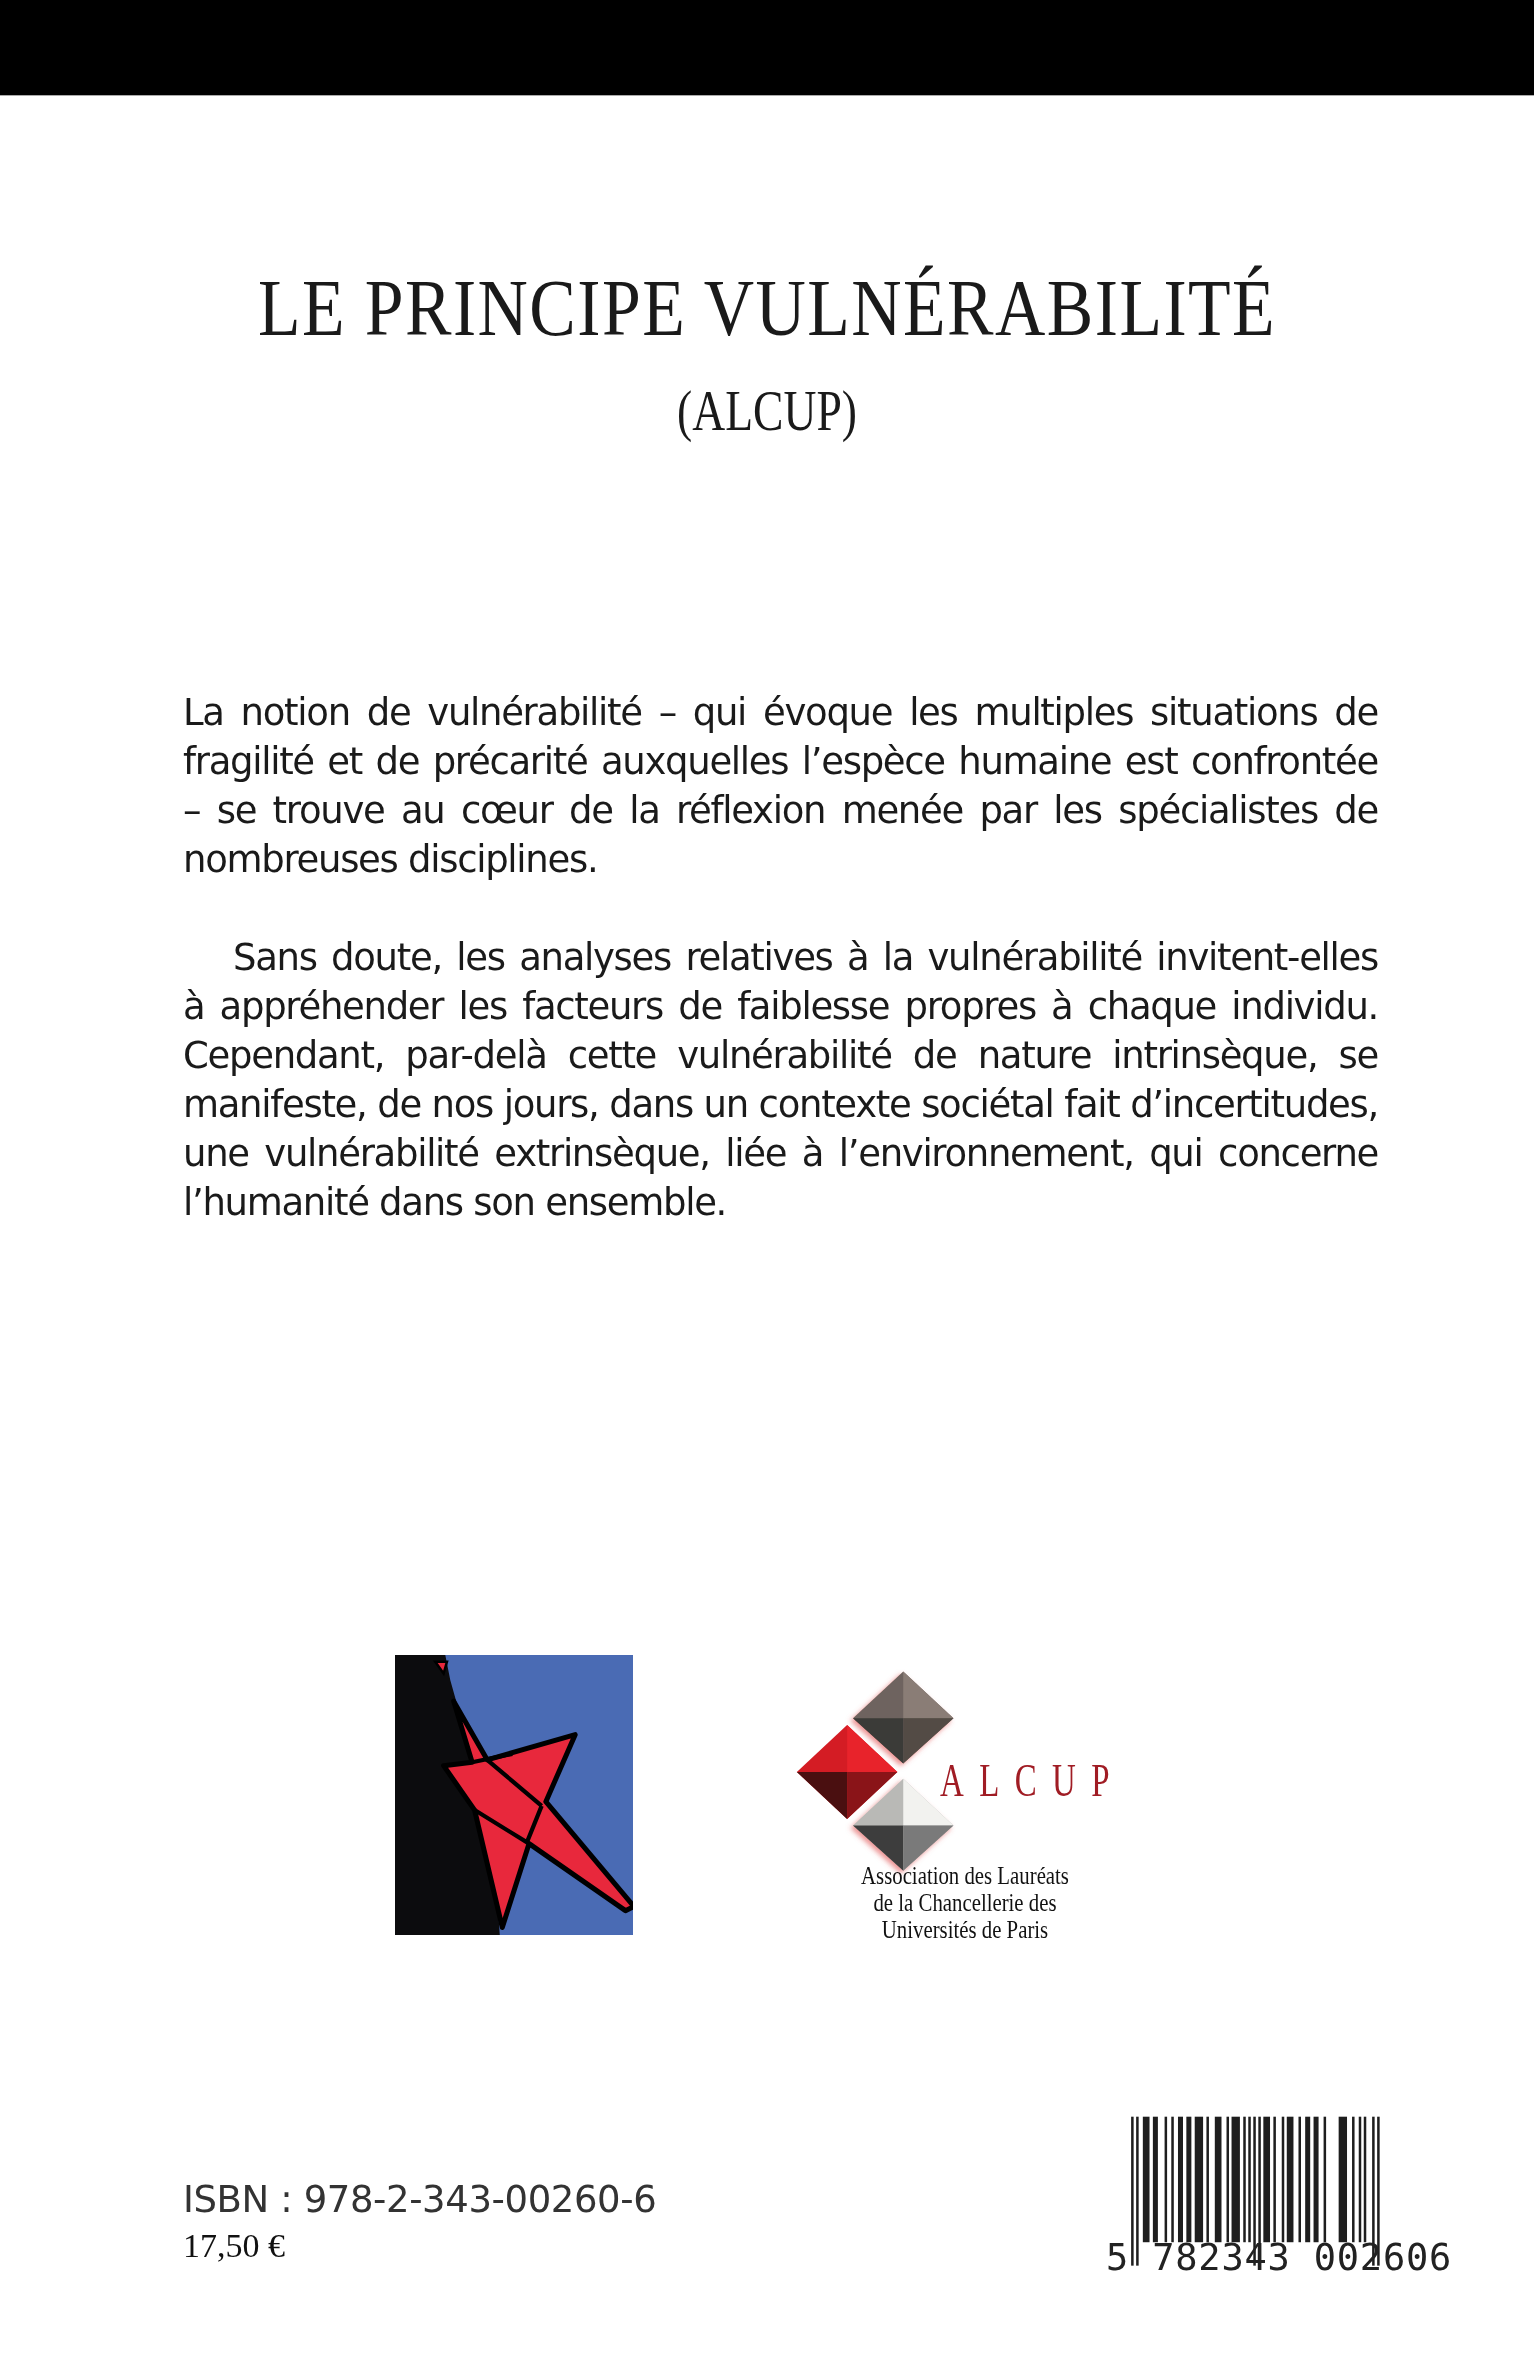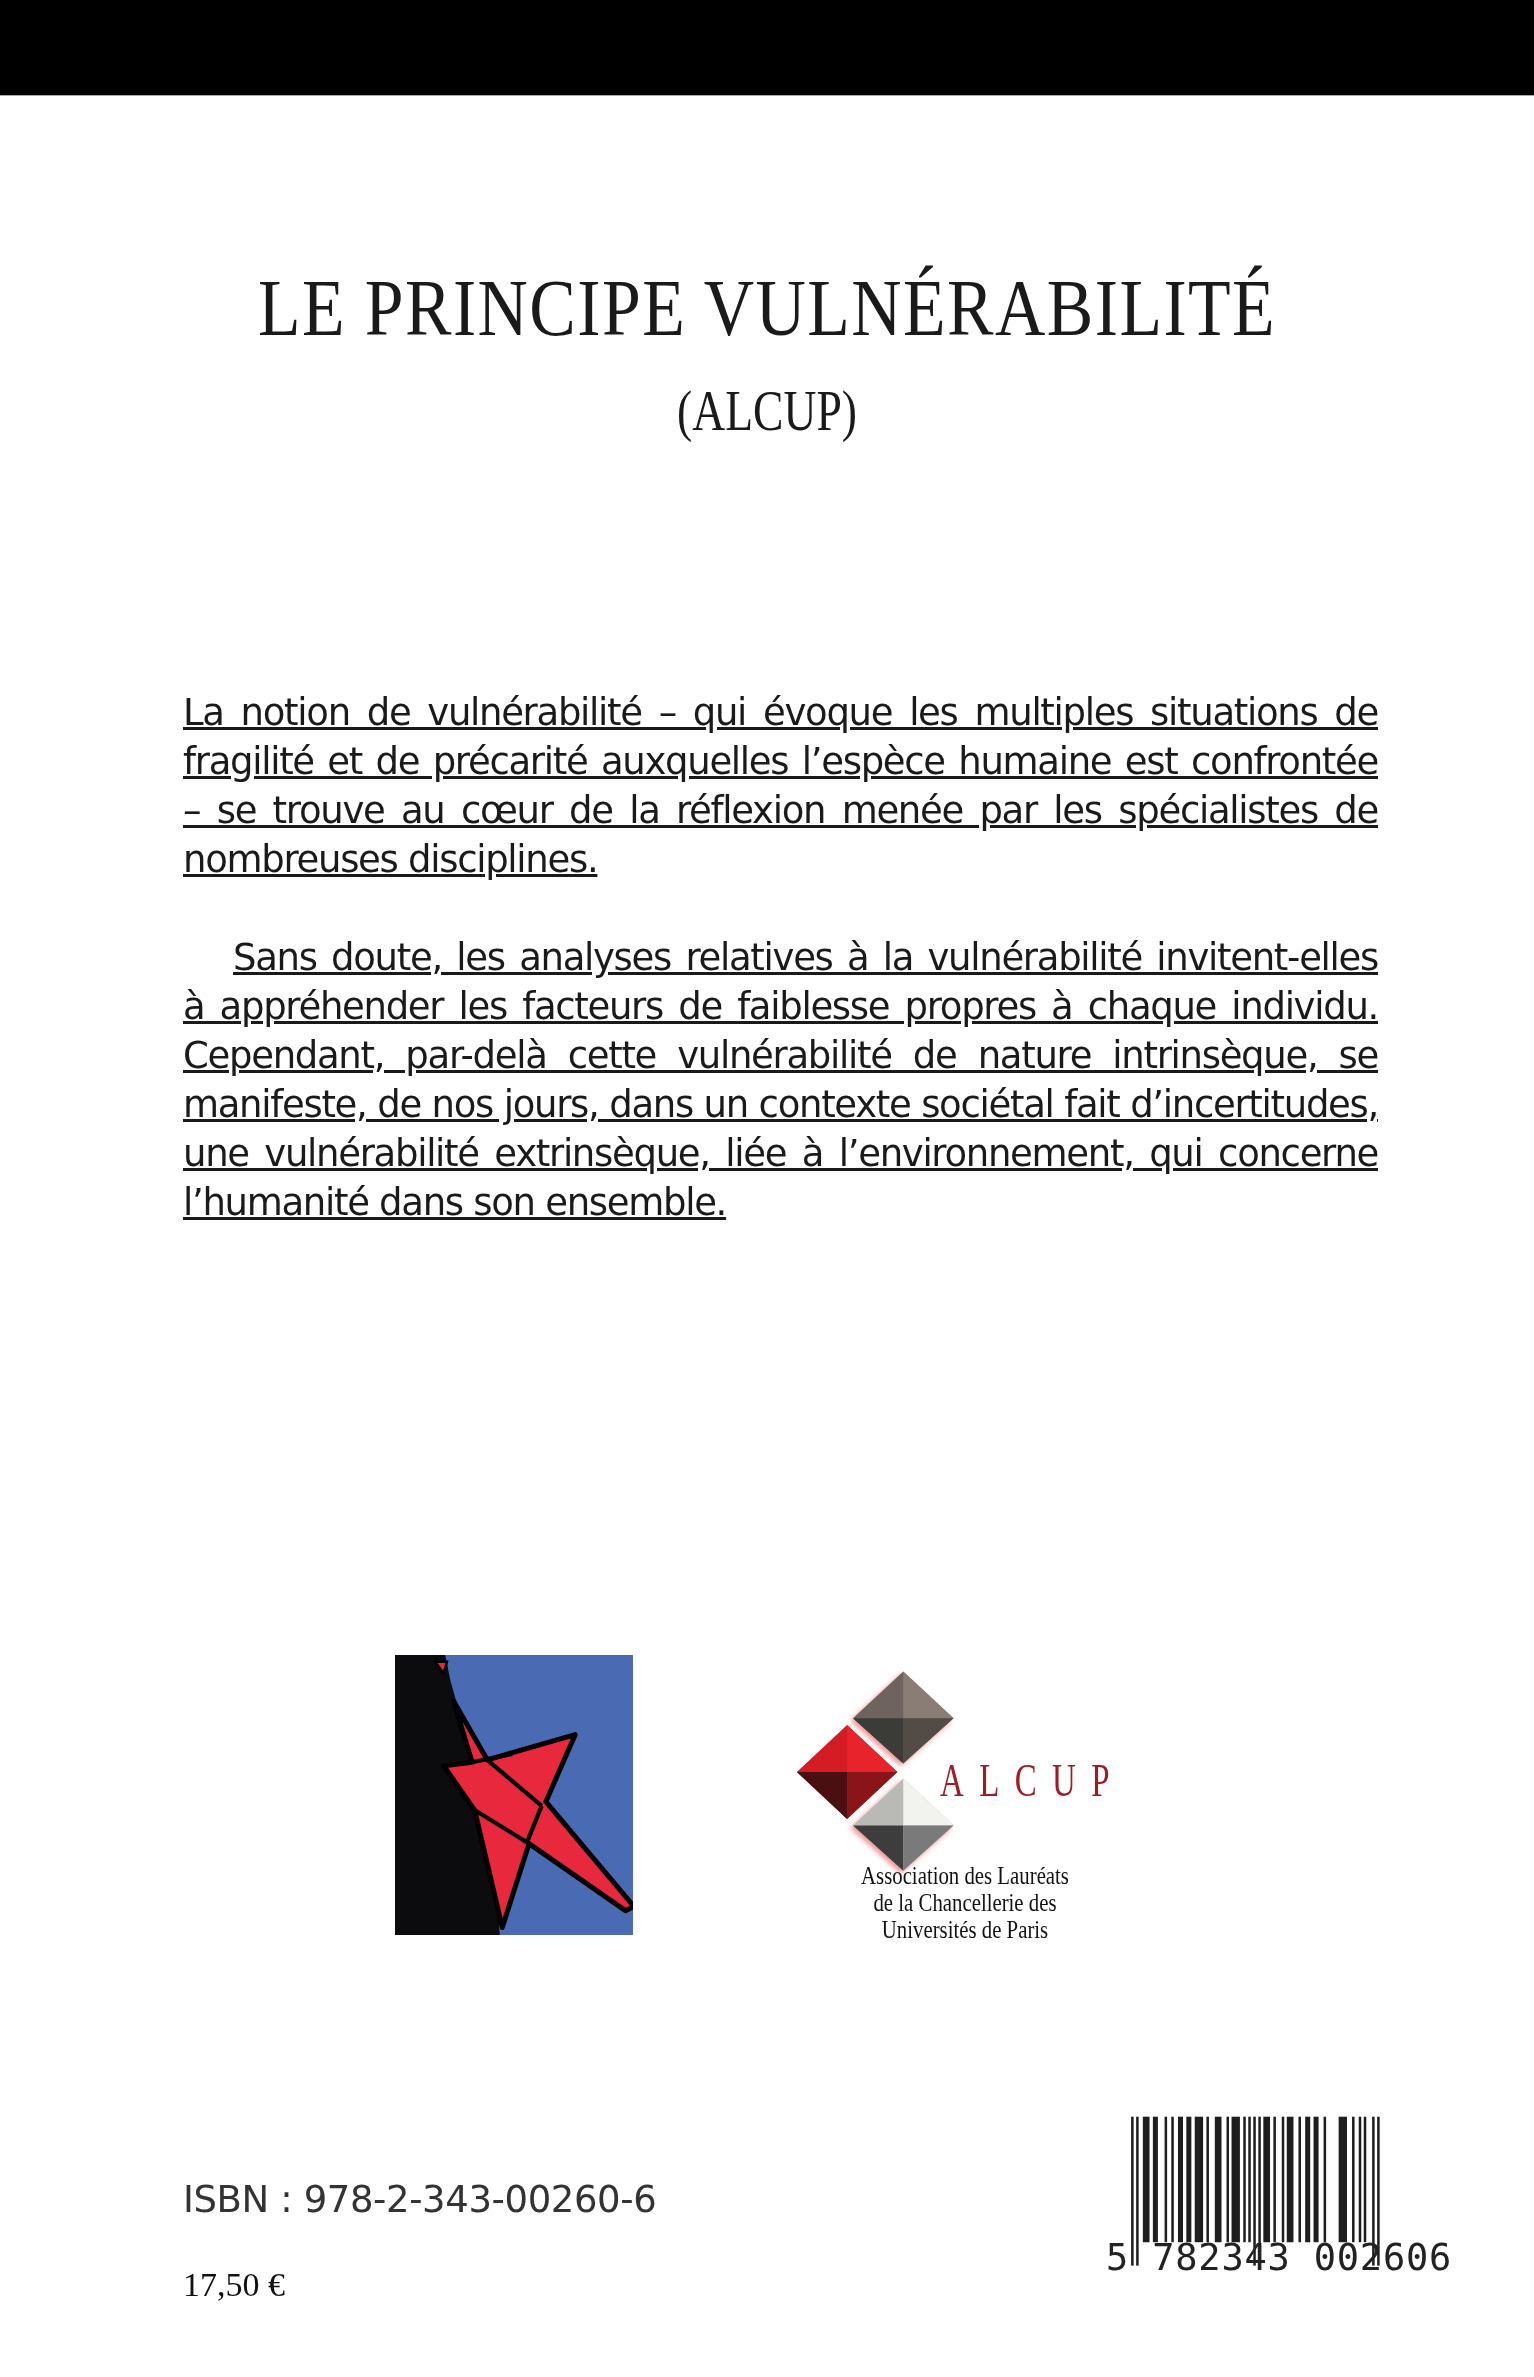--- a/index.html
+++ b/index.html
@@ -7,30 +7,30 @@
   .topbar { position:absolute; left:0; top:0; width:1534px; height:95px; background:#000; }
   .topbar-edge { position:absolute; left:0; top:95px; width:1534px; height:0.8px; background:#aaa; }
   .title { position:absolute; left:0; width:1534px; text-align:center; top:268px;
            font-family:"Liberation Serif", serif; font-size:81px; color:#1a1a1a; letter-spacing:1.7px;
            transform:scaleX(0.86); transform-origin:center; line-height:1; }
   .subtitle { position:absolute; left:0; width:1534px; text-align:center; top:382px;
            font-family:"Liberation Serif", serif; font-size:57px; color:#1a1a1a; transform:scaleX(0.8); line-height:1; }
   .body-text { position:absolute; left:183px; width:1203px; top:688px;
            font-family:"DejaVu Sans", sans-serif; font-size:37px; line-height:49px; color:#1a1a1a;
            text-align:justify; letter-spacing:-1.3px; }
-  .body-text p { margin:0 8px 49px 0;text-decoration:underline; }
+  .body-text p { margin:0 8px 49px 0; }
   .body-text p.indent { text-indent:50px; }
   .logo-left { position:absolute; left:395px; top:1655px; width:238px; height:280px; overflow:hidden; background:#4a6bb4; }
   .logo-alcup { position:absolute; left:780px; top:1648px; width:352px; height:289px; }
   .alcup-name { position:absolute; left:940px; top:1753px; font-family:"Liberation Serif", serif; font-size:47px;
            color:#a01c24; letter-spacing:22px; transform:scaleX(0.7); transform-origin:left; }
   .alcup-sub { position:absolute; left:789px; width:352px; top:1862px; text-align:center;
            font-family:"Liberation Serif", serif; font-size:26px; line-height:27px; color:#111; transform:scaleX(0.8); transform-origin:center; }
   .isbn { position:absolute; left:183px; top:2178px; font-family:"DejaVu Sans", sans-serif; font-size:37px; color:#333; letter-spacing:-0.4px; }
-  .price { position:absolute; left:183px; top:2227px; font-family:"Liberation Serif", serif; font-size:34px; color:#111;margin-top:39px; }
+  .price { position:absolute; left:183px; top:2227px; font-family:"Liberation Serif", serif; font-size:34px; color:#111; }
   .barcode { position:absolute; left:1124px; top:2110px; width:277px; height:159px; background:#fff; }
   .barcode-digits { position:absolute; left:1106px; top:2236px; width:302px; font-family:"DejaVu Sans Mono", monospace;
            font-size:37px; color:#222; letter-spacing:0.8px; white-space:pre; }
 </style>
 </head>
 <body>
 
 <div class="topbar"></div>
 <div class="topbar-edge"></div>
 

